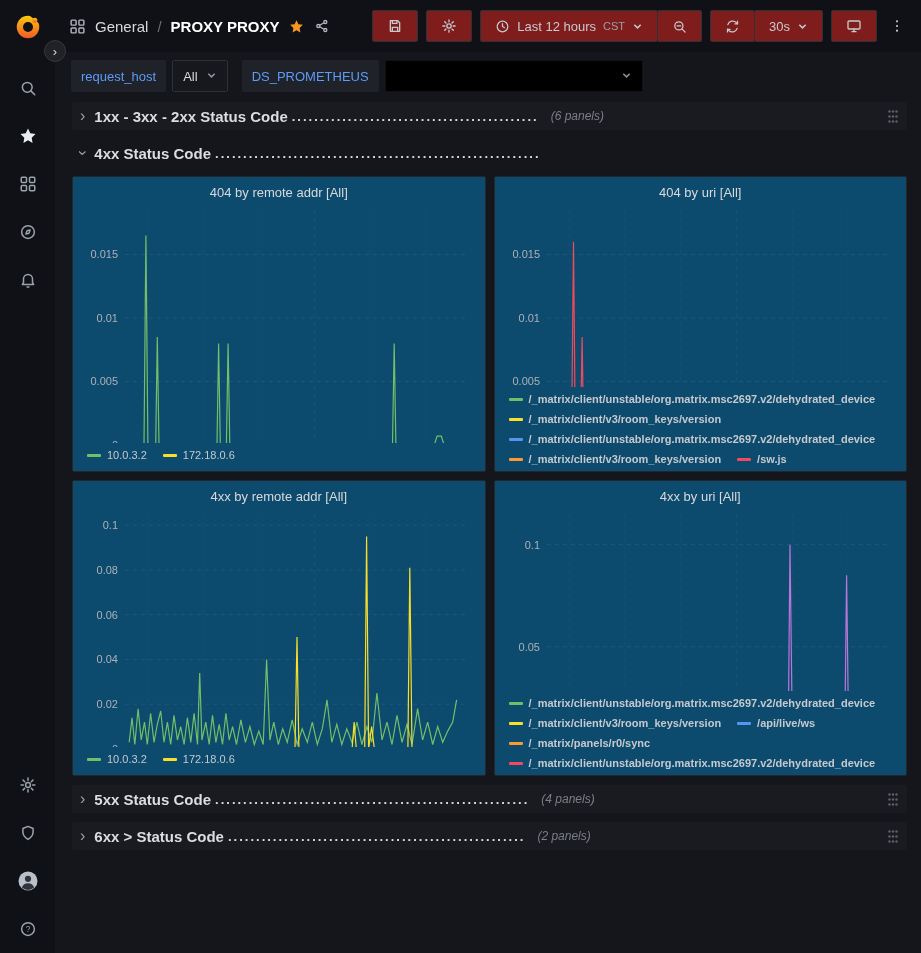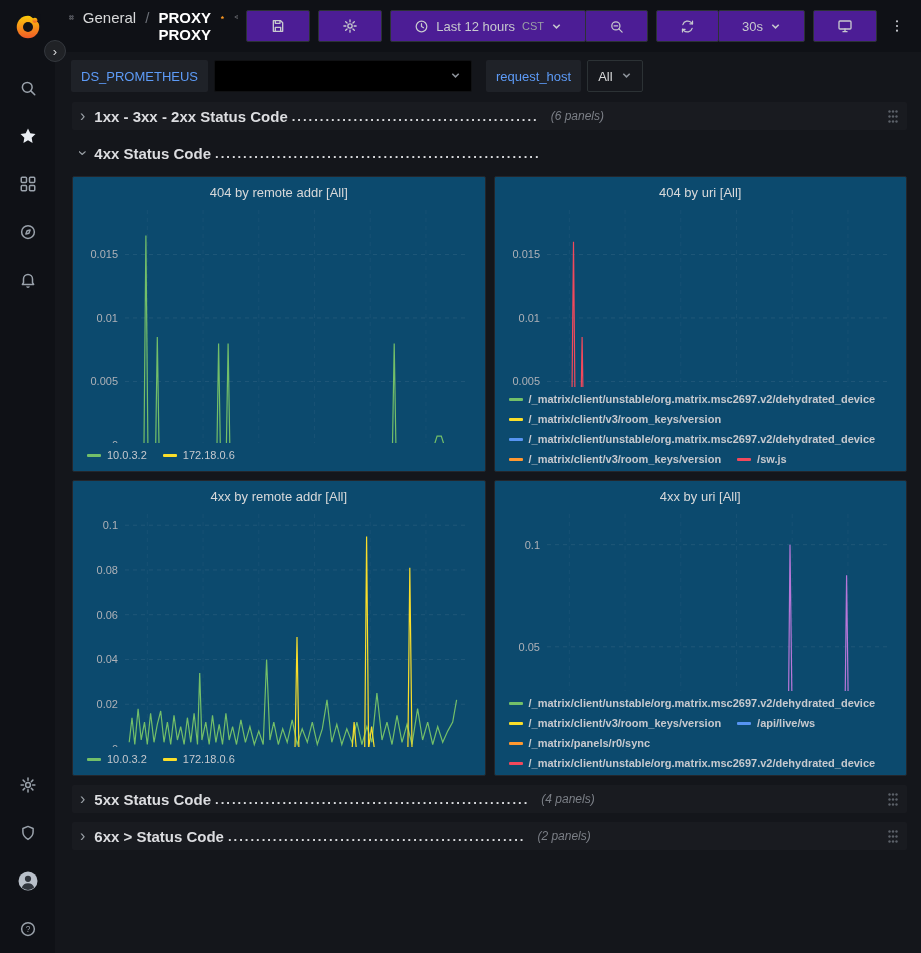--- a/index.html
+++ b/index.html
@@ -25,30 +25,30 @@
     background:#202226; border:1px solid #34383e; color:#d8d9da; z-index:6;
     display:flex; align-items:center; justify-content:center; font-size:13px; line-height:1;
     cursor:pointer;
   }
   
   .main { flex:1; display:flex; flex-direction:column; min-width:0; }
   .topbar {
     height:52px; background:#0f1116; display:flex; align-items:center;
     padding:0 12px 0 14px; gap:8px; flex-shrink:0;
   }
-  .tb-left { display:flex; gap:9px; flex:1; min-width:0; color:#b4b7bd; }
+  .tb-left { display:flex; align-items:center; gap:9px; flex:1; min-width:0; color:#b4b7bd; }
   .crumb-section { color:#d8d9da; font-size:15px; }
   .crumb-sep { color:#6c7077; font-size:15px; }
   .crumb-title { color:#ffffff; font-size:15px; font-weight:700; }
   .tb-right { display:flex; align-items:center; gap:8px; }
   .tb-group { display:flex; }
   .tb-group .tb-btn + .tb-btn { margin-left:-1px; }
   .tb-btn {
-    display:flex; align-items:center; gap:7px; height:32px; padding:0 23px;
-    background:#4c1d95; border:1px solid #2c3235; border-radius:2px; color:#c7c9ce;
+    display:flex; align-items:center; gap:7px; height:32px; padding:0 14px;
+    background:#7f1d1d; border:1px solid #2c3235; border-radius:2px; color:#c7c9ce;
     font-family:inherit; font-size:13px; cursor:pointer;
   }
   .tb-btn .tz { font-size:11px; color:#9aa0a6; }
   .tb-plain { background:transparent; border:none; padding:0 4px; }
   
   .subnav {
     display:flex; align-items:center; gap:14px; padding:8px 12px 6px 16px; flex-shrink:0;
   }
   .var-pair { display:flex; align-items:center; gap:6px; }
   .var-label {
@@ -256,34 +256,34 @@
           <circle cx="12" cy="5" r="1.6"></circle>
             <circle cx="12" cy="12" r="1.6"></circle>
             <circle cx="12" cy="19" r="1.6"></circle>
         </svg>
       </button>
     </div>
   </header>
 
   <div class="subnav">
     <div class="var-pair">
+      <span class="var-label">request_host</span>
+      <button class="var-select">
+        <span>All</span>
+        <span class="caret">
+          <svg width="11" height="11" viewBox="0 0 12 12" fill="none" stroke="currentColor" stroke-width="1.6">
+            <path d="M2.5 4 6 7.5 9.5 4"></path>
+          </svg>
+        </span>
+      </button>
+    </div>
+    <div class="var-pair">
       <span class="var-label">DS_PROMETHEUS</span>
       <button class="var-select var-select--black">
         <span></span>
-        <span class="caret">
-          <svg width="11" height="11" viewBox="0 0 12 12" fill="none" stroke="currentColor" stroke-width="1.6">
-            <path d="M2.5 4 6 7.5 9.5 4"></path>
-          </svg>
-        </span>
-      </button>
-    </div>
-    <div class="var-pair">
-      <span class="var-label">request_host</span>
-      <button class="var-select">
-        <span>All</span>
         <span class="caret">
           <svg width="11" height="11" viewBox="0 0 12 12" fill="none" stroke="currentColor" stroke-width="1.6">
             <path d="M2.5 4 6 7.5 9.5 4"></path>
           </svg>
         </span>
       </button>
     </div>
   </div>
 
   <div class="dashboard">

